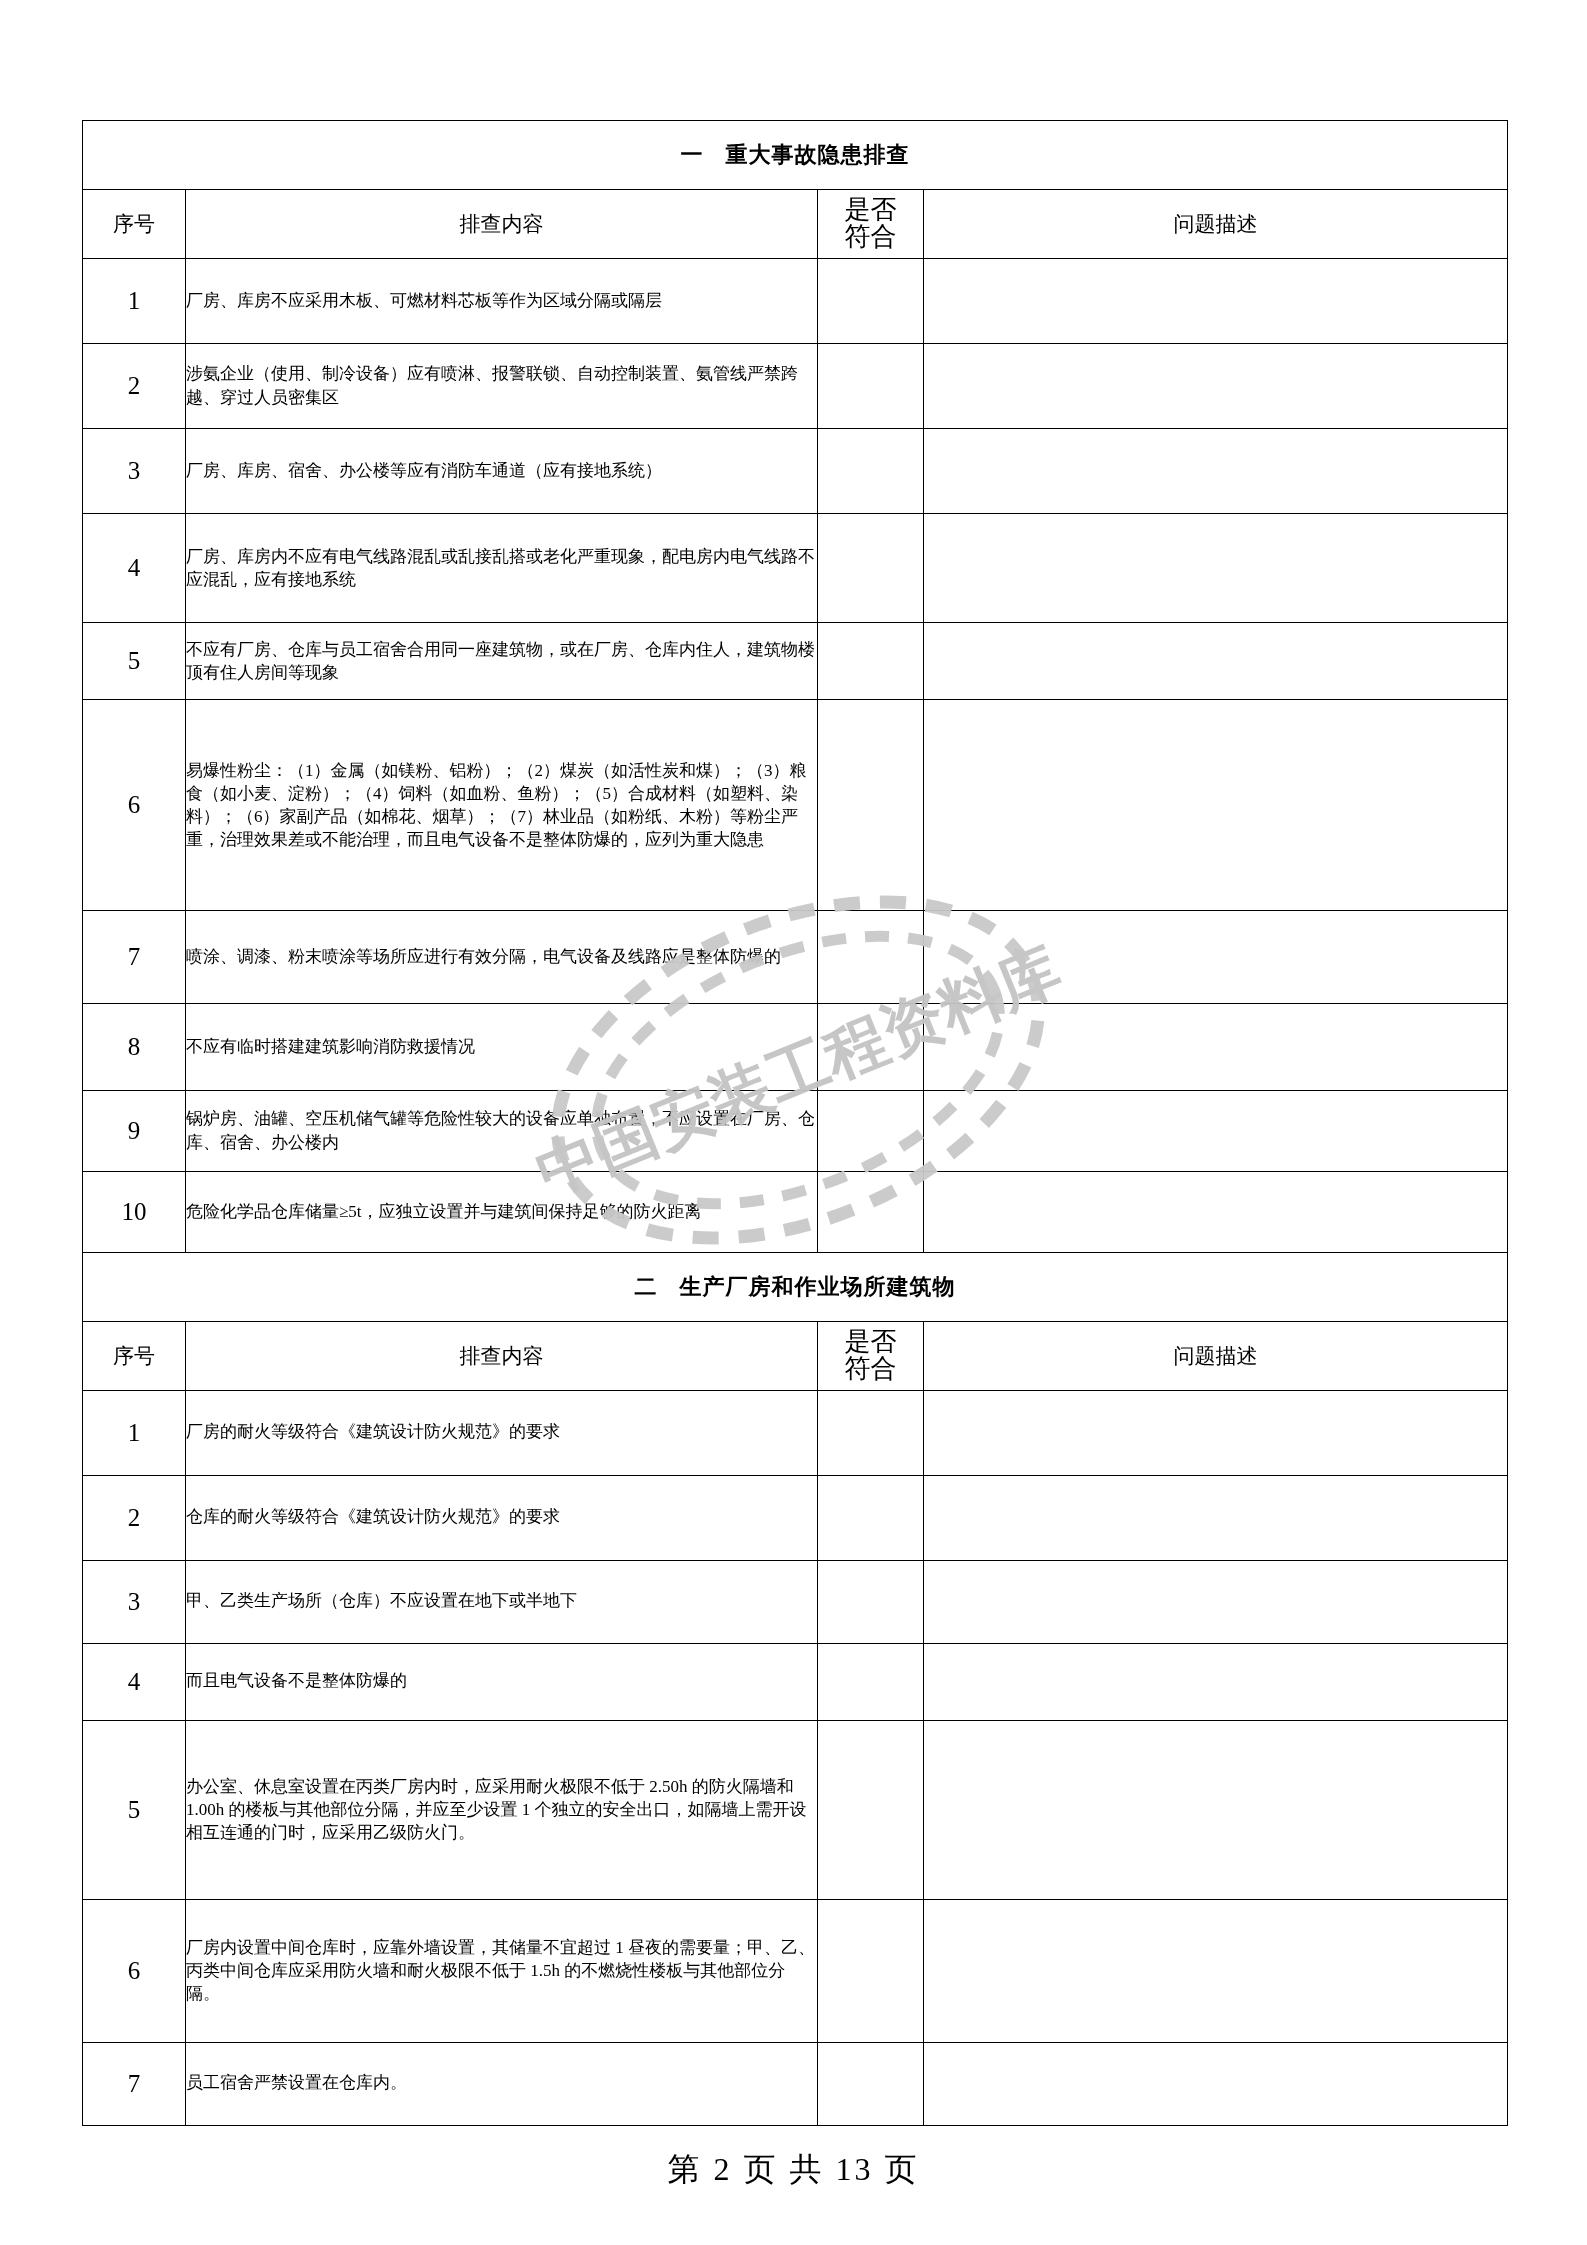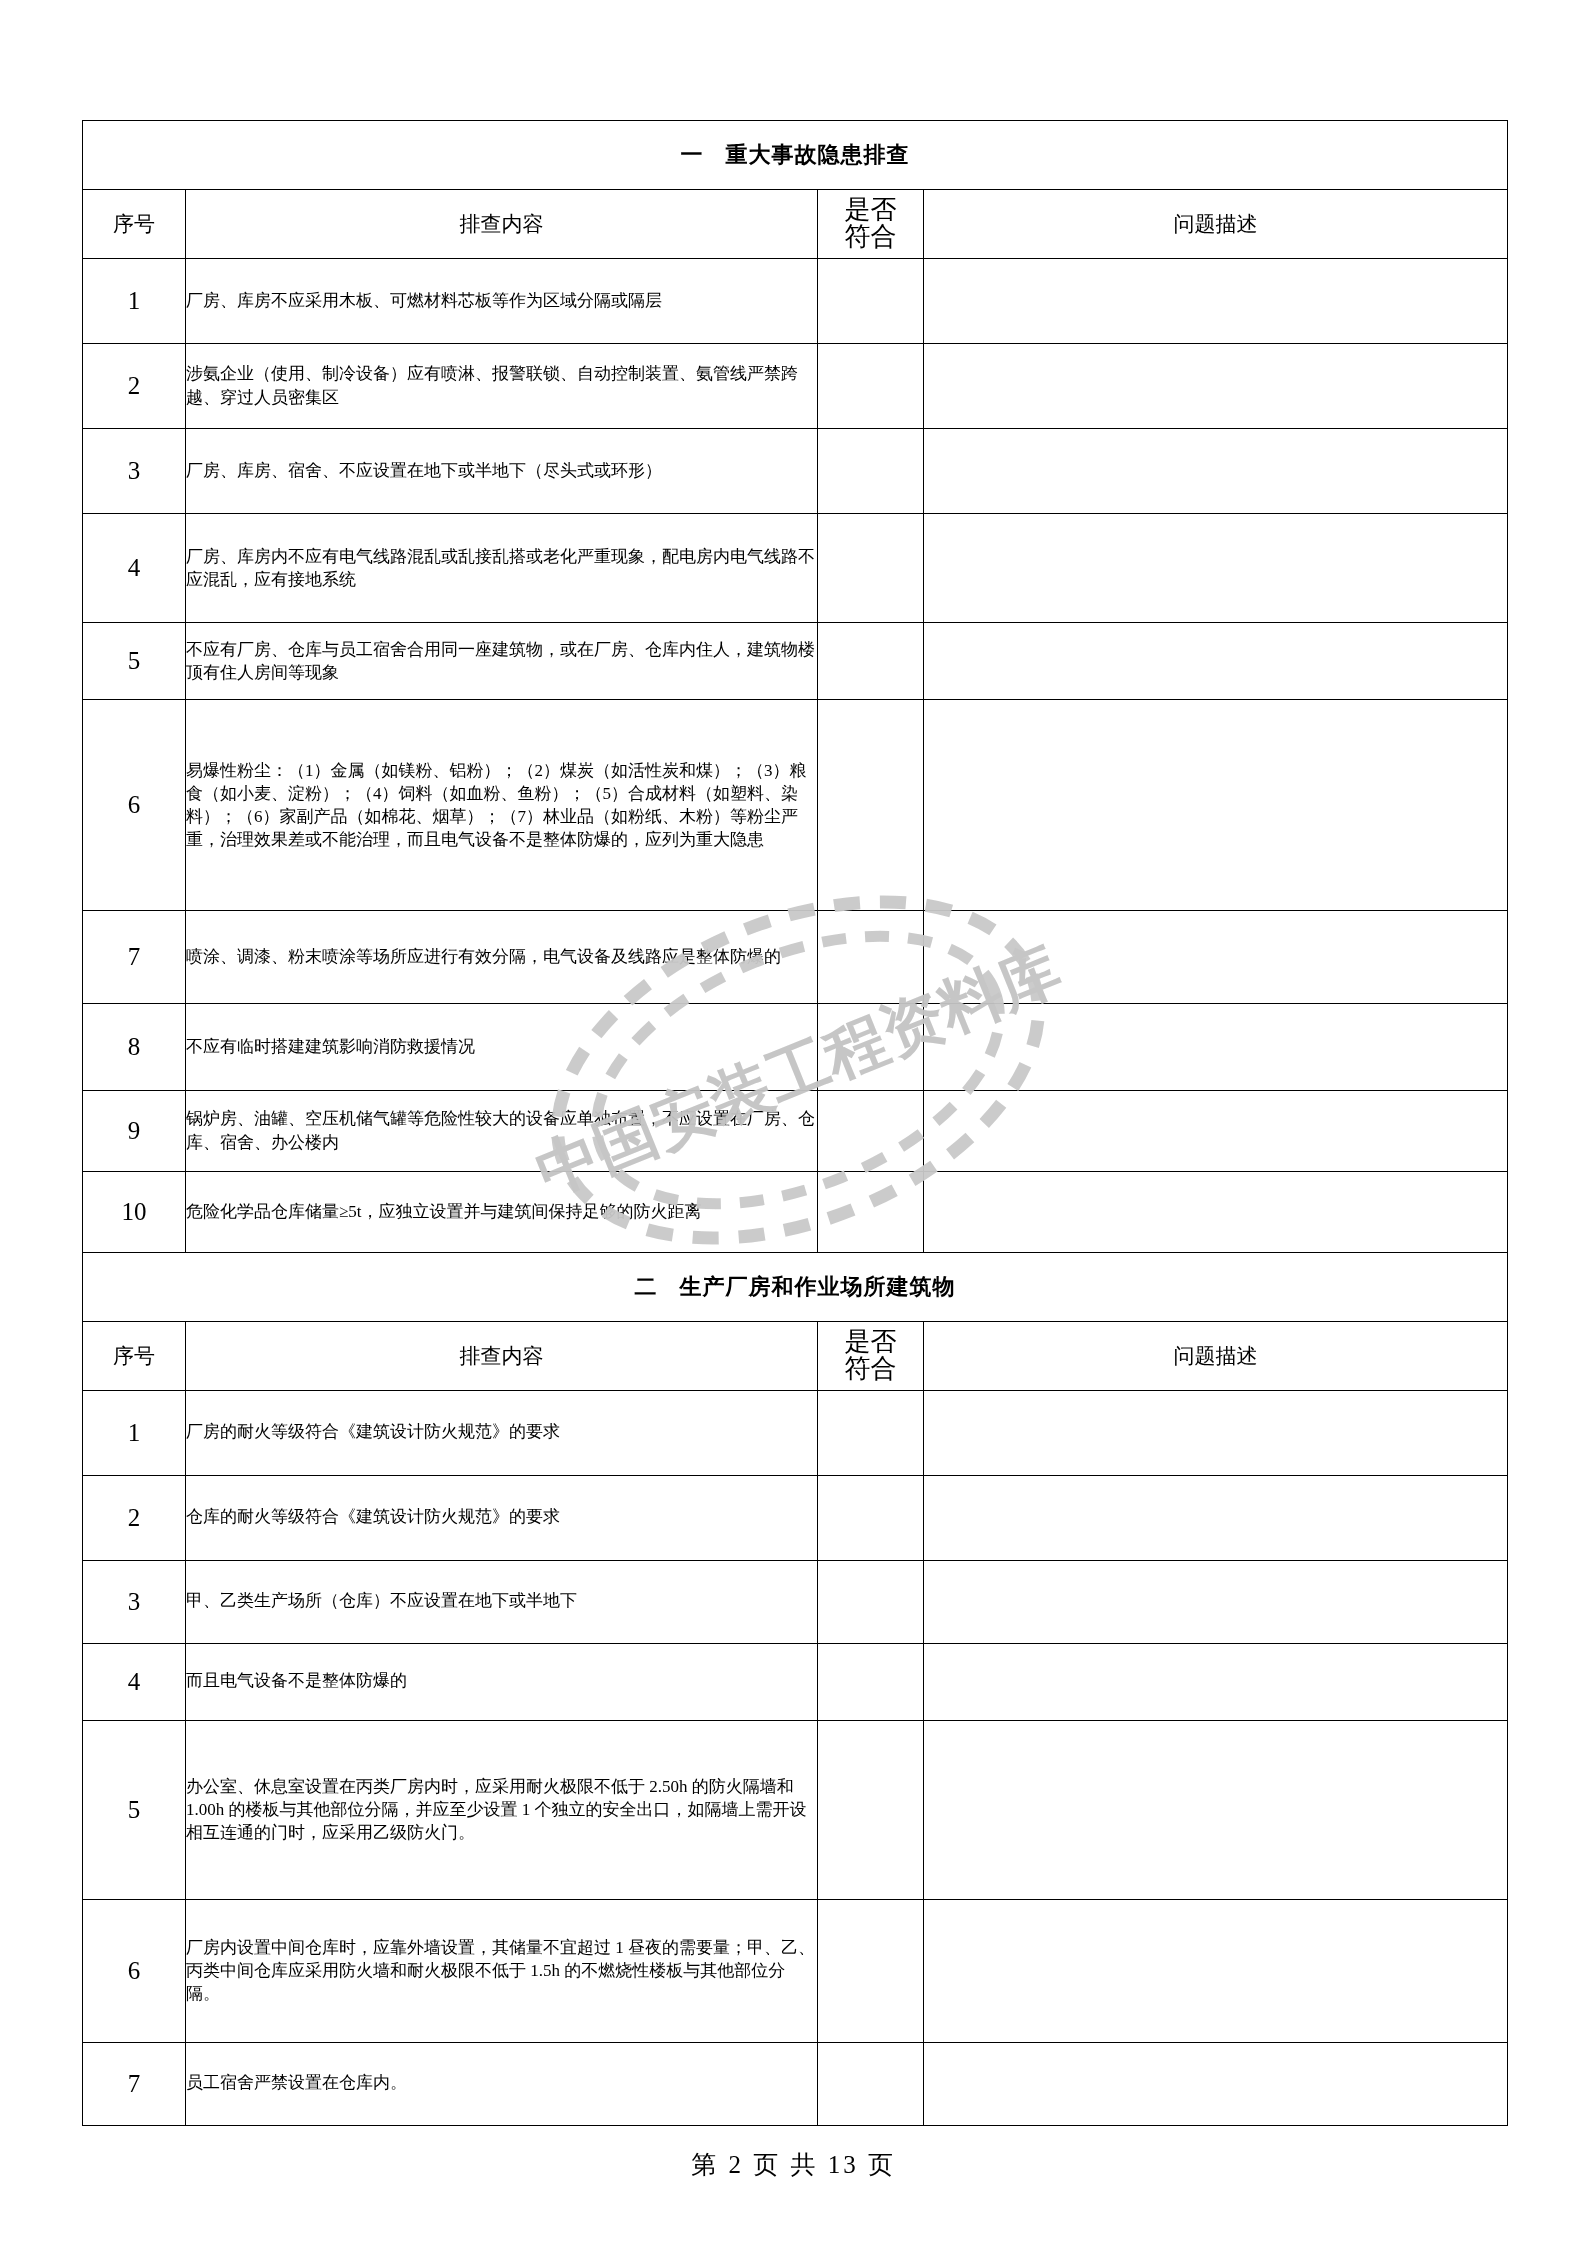--- a/index.html
+++ b/index.html
@@ -101,21 +101,21 @@
   td.cell-content.tight { line-height: 1.36; }
   td.cell-blank { background: transparent; }
 
   
   .footer {
     position: absolute;
     left: 0;
     top: 2148px;
     width: 1587px;
     text-align: center;
-    font-size: 25px;
+    font-size: 32px;
     letter-spacing: 3px;
     font-family: "Liberation Serif", "DejaVu Serif", serif;
     z-index: 3;
   }
 </style>
 </head>
 <body>
 
 <div class="page">
 
@@ -161,21 +161,21 @@
           <td class="cell-blank"></td>
         </tr>
         <tr>
           <td class="cell-no" style="height:84px">2</td>
           <td class="cell-content">涉氨企业（使用、制冷设备）应有喷淋、报警联锁、自动控制装置、氨管线严禁跨越、穿过人员密集区</td>
           <td class="cell-blank"></td>
           <td class="cell-blank"></td>
         </tr>
         <tr>
           <td class="cell-no" style="height:84px">3</td>
-          <td class="cell-content">厂房、库房、宿舍、不应设置在地下或半地下（尽头式或环形）</td>
+          <td class="cell-content">厂房、库房、宿舍、办公楼等应有消防车通道（应有接地系统）</td>
           <td class="cell-blank"></td>
           <td class="cell-blank"></td>
         </tr>
         <tr>
           <td class="cell-no" style="height:108px">4</td>
           <td class="cell-content tight">厂房、库房内不应有电气线路混乱或乱接乱搭或老化严重现象，配电房内电气线路不应混乱，应有接地系统</td>
           <td class="cell-blank"></td>
           <td class="cell-blank"></td>
         </tr>
         <tr>

